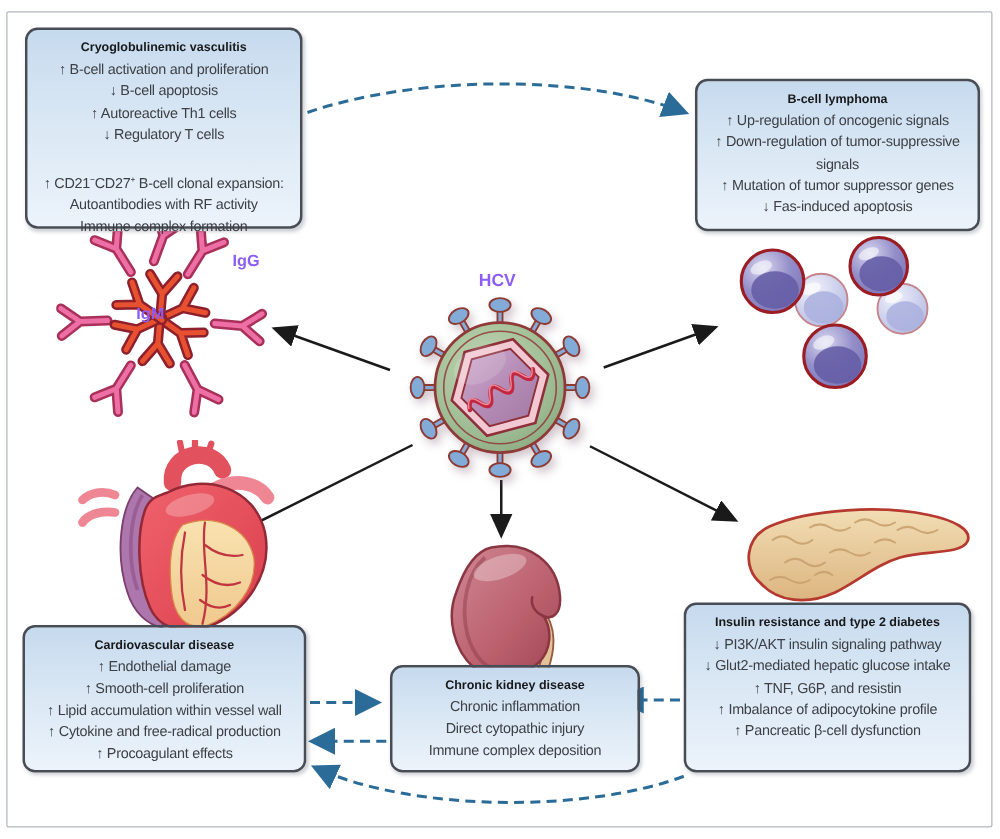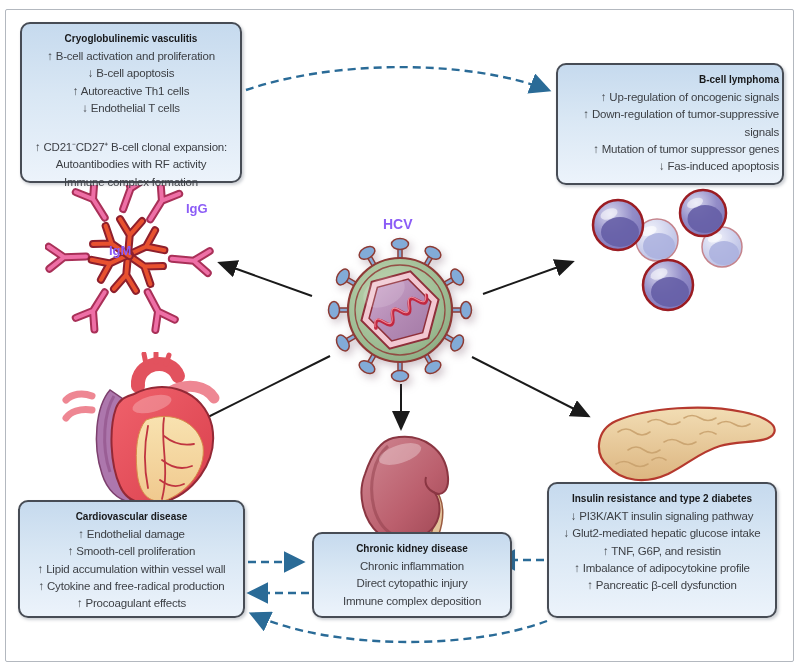--- a/index.html
+++ b/index.html
@@ -289,27 +289,27 @@
 
   <div class="flabel" id="hcv-label">HCV</div>
   <div class="flabel" id="igg-label">IgG</div>
   <div class="flabel" id="igm-label">IgM</div>
 
   <div class="box" style="left:20px;top:22px;width:222px;height:161px;">
     <div class="ttl">Cryoglobulinemic vasculitis</div>
     <div class="bi">↑ B-cell activation and proliferation</div>
     <div class="bi">↓ B-cell apoptosis</div>
     <div class="bi">↑ Autoreactive Th1 cells</div>
-    <div class="bi">↓ Endothelial T cells</div>
+    <div class="bi">↓ Regulatory T cells</div>
     <div class="bi gap">↑ CD21⁻CD27⁺ B-cell clonal expansion:</div>
     <div class="bi">Autoantibodies with RF activity</div>
     <div class="bi">Immune complex formation</div>
   </div>
 
-  <div class="box" style="left:556px;top:63px;width:228px;height:122px;text-align:right;">
+  <div class="box" style="left:556px;top:63px;width:228px;height:122px;">
     <div class="ttl">B-cell lymphoma</div>
     <div class="bi">↑ Up-regulation of oncogenic signals</div>
     <div class="bi">↑ Down-regulation of tumor-suppressive signals</div>
     <div class="bi">↑ Mutation of tumor suppressor genes</div>
     <div class="bi">↓ Fas-induced apoptosis</div>
   </div>
 
   <div class="box" style="left:18px;top:500px;width:227px;height:118px;">
     <div class="ttl">Cardiovascular disease</div>
     <div class="bi">↑ Endothelial damage</div>

